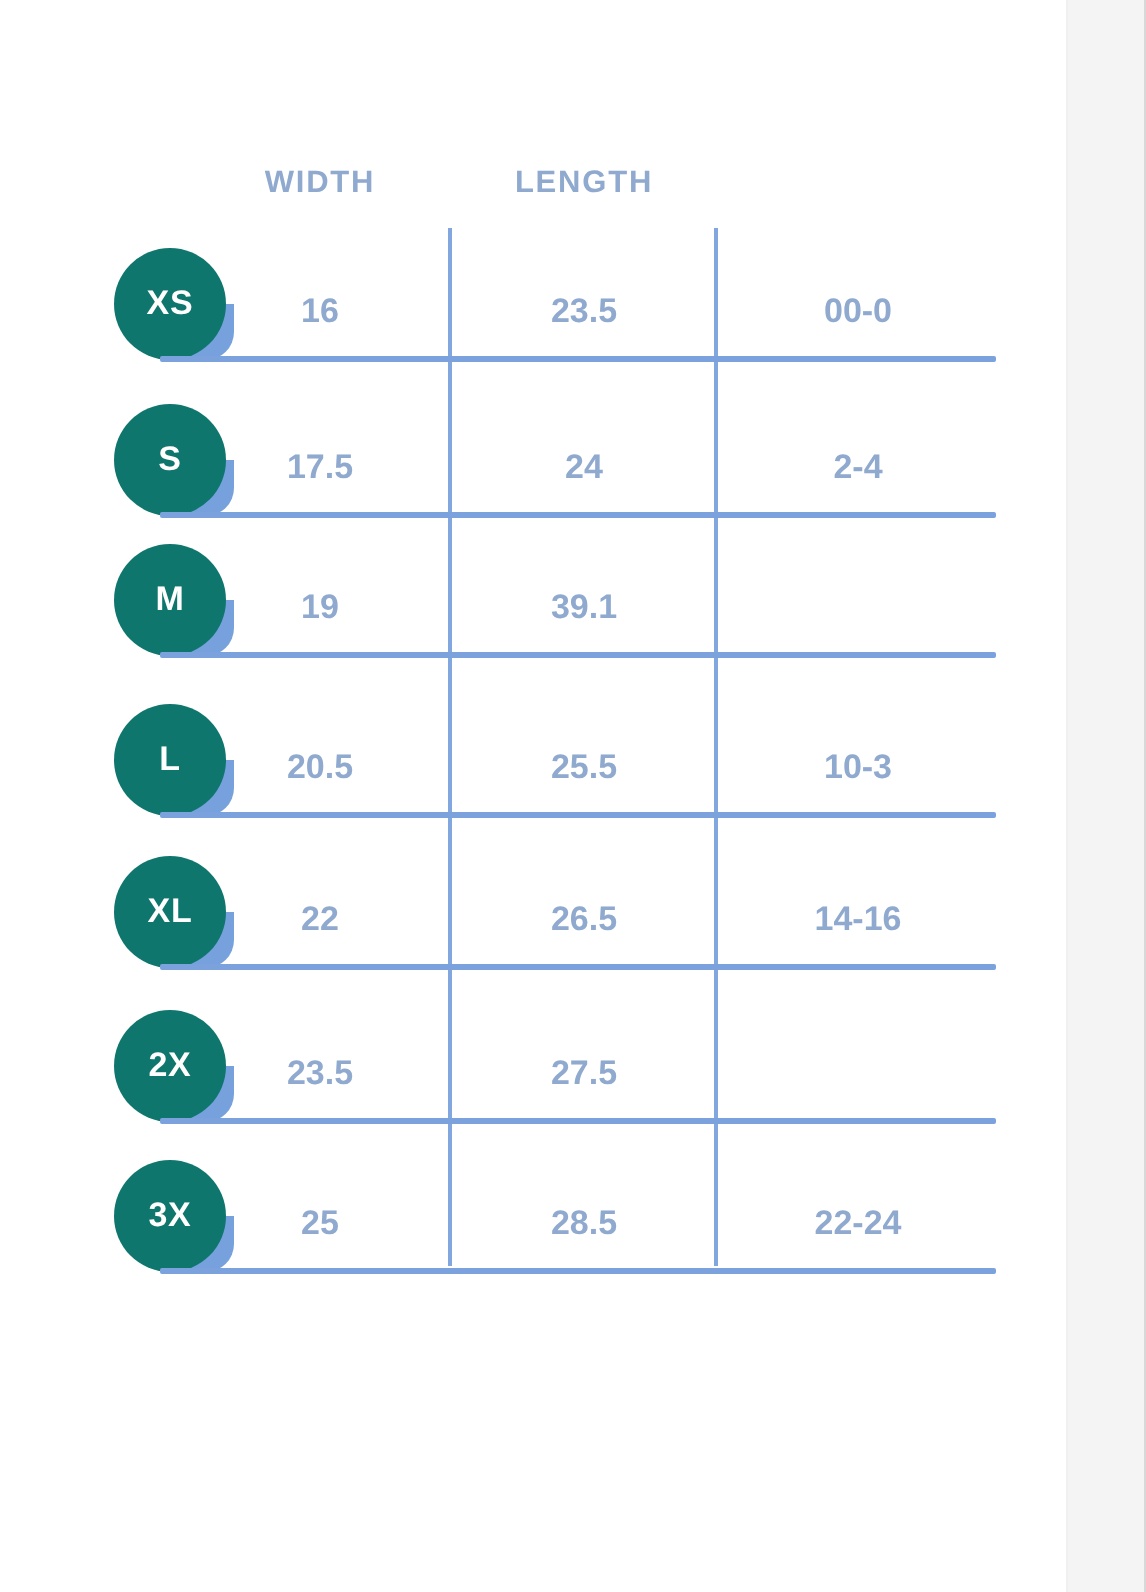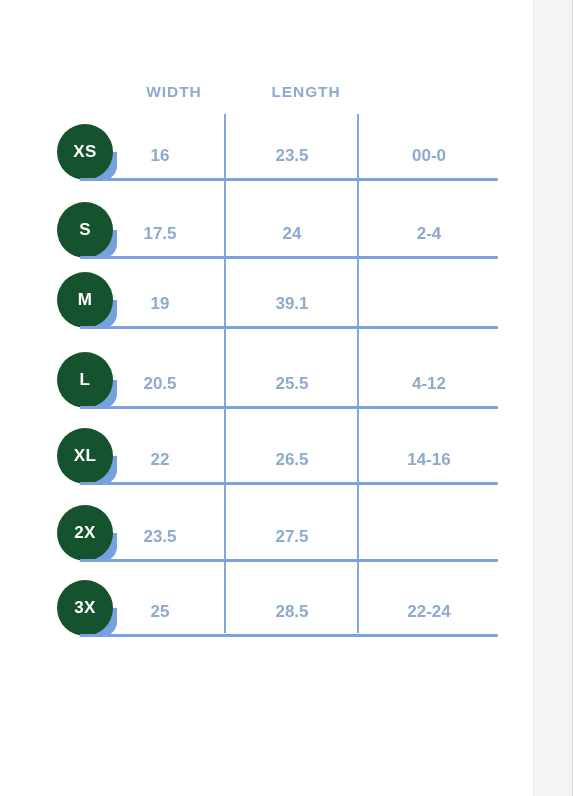--- a/index.html
+++ b/index.html
@@ -39,21 +39,21 @@
     position: absolute;
     left: 0;
     top: 0;
     width: 533px;
     height: 796px;
   }
 
   
   .header-row {
     position: absolute;
-    left: 14px;
+    left: 0;
     top: 82px;
     width: 533px;
     height: 24px;
   }
 
   .col-head {
     position: absolute;
     font-size: 15.5px;
     font-weight: bold;
     letter-spacing: 0.9px;
@@ -89,21 +89,21 @@
   }
 
   
   .badge {
     position: absolute;
     left: 57px;
     top: 0;
     width: 56px;
     height: 56px;
     border-radius: 50%;
-    background: #14532d;
+    background: #0f766e;
     color: #ffffff;
     font-size: 17px;
     font-weight: bold;
     letter-spacing: 0.4px;
     display: flex;
     align-items: center;
     justify-content: center;
     box-sizing: border-box;
   }
 
@@ -185,21 +185,21 @@
       <div class="cell c-width">19</div>
       <div class="cell c-length">39.1</div>
     </div>
 
     <div class="row" style="top:352px;">
       <div class="badge-tail"></div>
       <div class="badge">L</div>
       <div class="h-rule"></div>
       <div class="cell c-width">20.5</div>
       <div class="cell c-length">25.5</div>
-      <div class="cell c-numeric">4-12</div>
+      <div class="cell c-numeric">10-3</div>
     </div>
 
     <div class="row" style="top:428px;">
       <div class="badge-tail"></div>
       <div class="badge">XL</div>
       <div class="h-rule"></div>
       <div class="cell c-width">22</div>
       <div class="cell c-length">26.5</div>
       <div class="cell c-numeric">14-16</div>
     </div>

